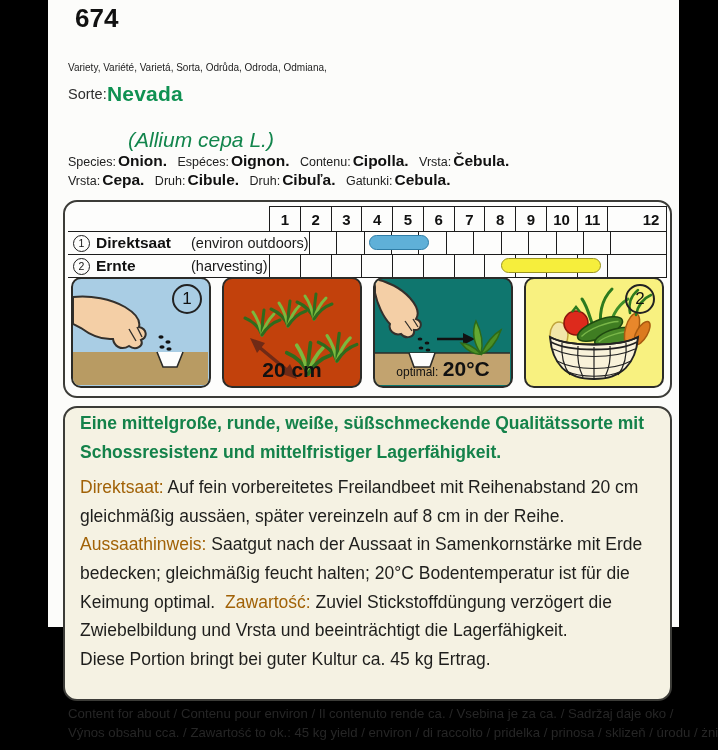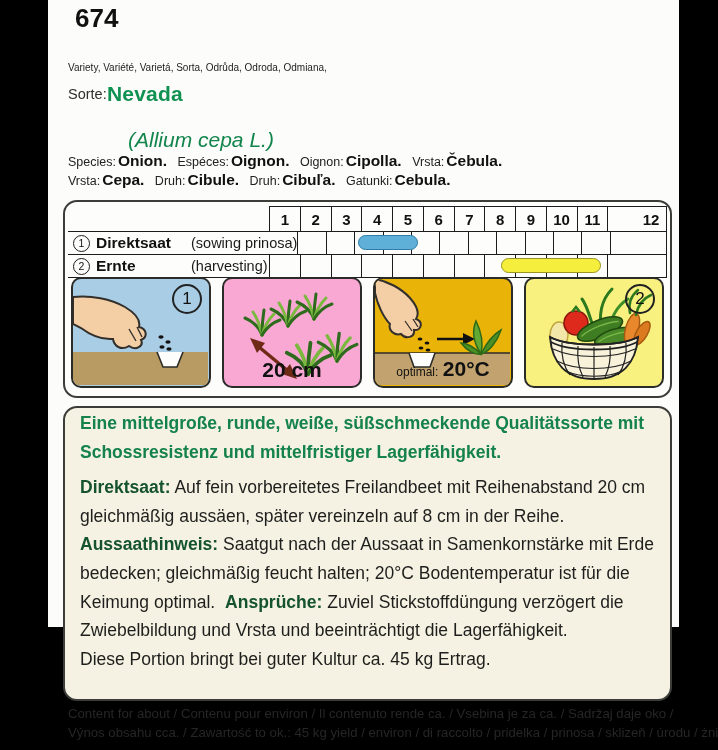--- a/index.html
+++ b/index.html
@@ -52,40 +52,40 @@
   .rl-sub{font-size:14.5px;color:#1a1a1a;}
   .cal-bar{position:absolute;top:2.5px;height:15px;border-radius:9px;border:1.6px solid #555;box-sizing:border-box;}
   
   .pictos{position:absolute;left:6px;right:6px;bottom:7px;height:112px;display:flex;justify-content:space-between;}
   .picto{
     position:relative;width:140px;height:111px;border:2.5px solid #2b2b28;border-radius:10px;
     overflow:hidden;box-sizing:border-box;
   }
   .picto svg{position:absolute;left:0;top:0;}
   .p-sow{background:#a9cde4;}
-  .p-space{background:#f9a8d4;}
-  .p-temp{background:#eab308;}
+  .p-space{background:#c2410c;}
+  .p-temp{background:#0f766e;}
   .p-harv{background:#f8f180;}
   .badge{
     position:absolute;top:5px;right:7px;width:26px;height:26px;border:2.2px solid #222;border-radius:50%;
     font-size:17px;color:#111;display:flex;align-items:center;justify-content:center;background:transparent;z-index:3;
   }
   .cap-20cm{position:absolute;left:0;right:0;bottom:4px;text-align:center;font-size:21px;font-weight:700;color:#111;z-index:3;}
   .cap-temp{position:absolute;left:0;right:0;bottom:5px;text-align:center;color:#111;z-index:3;white-space:nowrap;}
   .cap-temp .small{font-size:12px;}
   .cap-temp .big{font-size:21px;font-weight:700;}
   
   .desc-box{
     position:absolute;left:15px;top:406px;width:609px;height:295px;box-sizing:border-box;
     border:2px solid #3c3c38;border-radius:14px;background:#f5f2e3;
     padding:1px 14px 6px 15px;font-size:17.5px;line-height:28.6px;color:#1e1e1c;
   }
   .desc-box p{margin:0;}
   .desc-box .intro{color:#14824a;font-weight:700;margin-bottom:7px;}
-  .glabel{color:#14532d;font-weight:700;}
+  .glabel{color:#a16207;font-weight:400;}
   .glabel.inner{margin-left:5px;}
   
   .footer{position:absolute;left:20px;top:705px;font-size:13.2px;line-height:18.6px;color:#262626;white-space:nowrap;}
 </style>
 </head>
 <body>
 
 <div class="stage">
   <div class="sheet">
 
@@ -94,21 +94,21 @@
 
     <div class="id-row row-sorte">
       <span class="id-label">Sorte:</span>
       <span class="id-value">Nevada</span>
     </div>
     <div class="latin-line">(Allium cepa L.)</div>
 
     <div class="species-line sp1">
       <span class="sp-label">Species:</span><span class="sp-value">Onion.</span>
       <span class="sp-label">Espéces:</span><span class="sp-value">Oignon.</span>
-      <span class="sp-label">Oignon:</span><span class="sp-value">Cipolla.</span>
+      <span class="sp-label">Contenu:</span><span class="sp-value">Cipolla.</span>
       <span class="sp-label">Vrsta:</span><span class="sp-value">Čebula.</span>
     </div>
     <div class="species-line sp2">
       <span class="sp-label">Vrsta:</span><span class="sp-value">Cepa.</span>
       <span class="sp-label">Druh:</span><span class="sp-value">Cibule.</span>
       <span class="sp-label">Druh:</span><span class="sp-value">Cibuľa.</span>
       <span class="sp-label">Gatunki:</span><span class="sp-value">Cebula.</span>
     </div>
 
     <div class="calendar-box">
@@ -128,21 +128,21 @@
             <div class="cell-h">10</div>
             <div class="cell-h">11</div>
             <div class="cell-h last">12</div>
           </div>
         </div>
 
         <div class="cal-row">
           <div class="cal-rowlabel">
             <span class="circ">1</span>
             <span class="rl-label">Direktsaat</span>
-            <span class="rl-sub">(sowing prinosa)</span>
+            <span class="rl-sub">(environ outdoors)</span>
           </div>
           <div class="cal-cells">
             <div class="cell"></div>
               <div class="cell"></div>
               <div class="cell"></div>
               <div class="cell"></div>
               <div class="cell"></div>
               <div class="cell"></div>
               <div class="cell"></div>
               <div class="cell"></div>
@@ -277,21 +277,21 @@
 
     <div class="desc-box">
       <p class="intro">Eine mittelgroße, runde, weiße, süßschmeckende Qualitätssorte mit Schossresistenz und mittelfristiger Lagerfähigkeit.</p>
       <p>
         <span class="glabel">Direktsaat:</span>
         <span>Auf fein vorbereitetes Freilandbeet mit Reihenabstand 20 cm gleichmäßig aussäen, später vereinzeln auf 8 cm in der Reihe.</span>
       </p>
       <p>
         <span class="glabel">Aussaathinweis:</span>
         <span>Saatgut nach der Aussaat in Samenkornstärke mit Erde bedecken; gleichmäßig feucht halten; 20°C Bodentemperatur ist für die Keimung optimal.</span>
-        <span class="glabel inner">Ansprüche:</span>
+        <span class="glabel inner">Zawartość:</span>
         <span>Zuviel Stickstoffdüngung verzögert die Zwiebelbildung und Vrsta und beeinträchtigt die Lagerfähigkeit.</span>
       </p>
       <p>Diese Portion bringt bei guter Kultur ca. 45 kg Ertrag.</p>
     </div>
 
     <div class="footer">
       <div>Content for about / Contenu pour environ / Il contenuto rende ca. / Vsebina je za ca. / Sadržaj daje oko /</div>
       <div>Výnos obsahu cca. / Zawartość to ok.:  45 kg yield / environ / di raccolto / pridelka / prinosa / sklizeň / úrodu / żniwa</div>
     </div>
 

